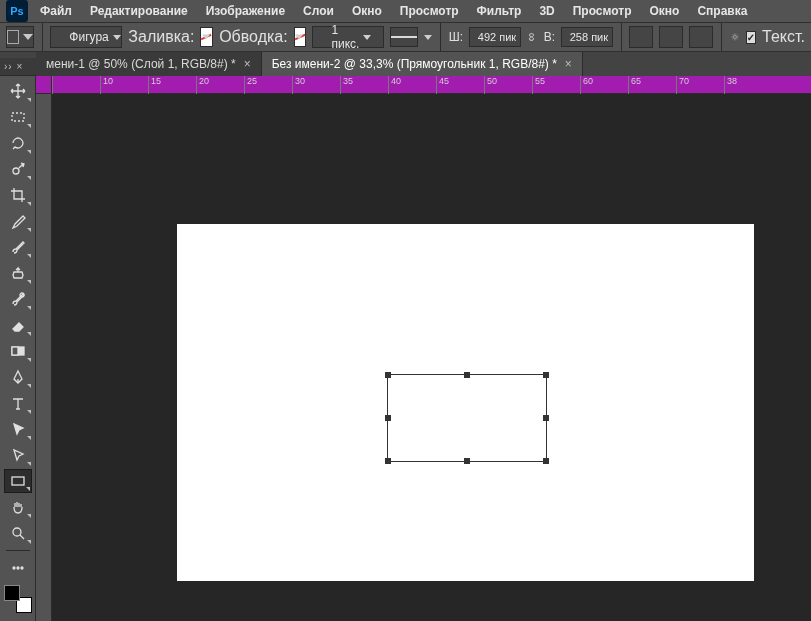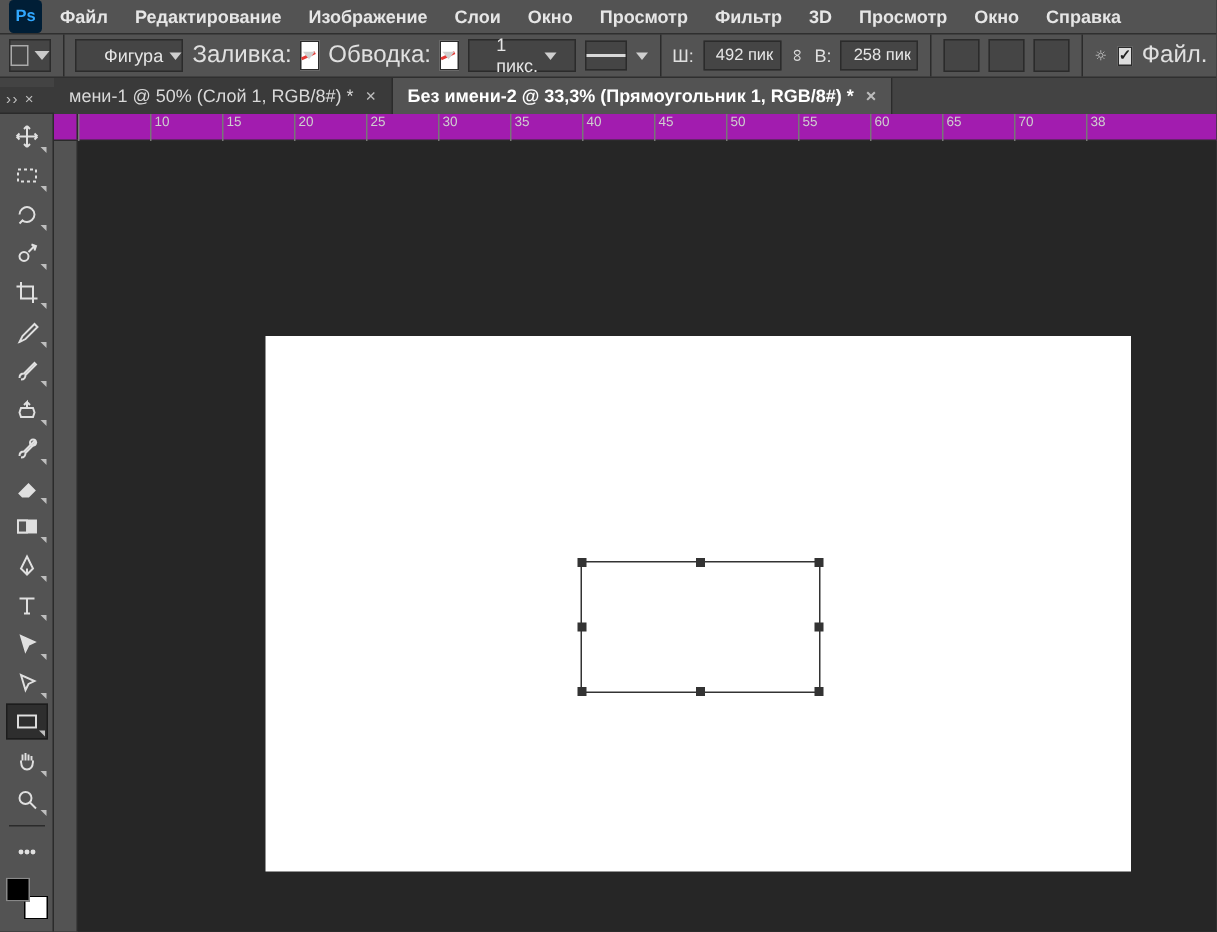--- a/index.html
+++ b/index.html
@@ -31,21 +31,21 @@
   .iconbtn{width:24px;height:22px;border:1px solid transparent;display:flex;align-items:center;justify-content:center;color:#d9d9d9;}
   .iconbtn.bordered{border-color:#2b2b2b;background:#454545;}
   .checkbox{width:13px;height:13px;background:#ddd;border:1px solid #2b2b2b;display:inline-flex;align-items:center;justify-content:center;color:#222;font-size:10px;font-weight:700;}
 
   
   .tabbar { display:flex; align-items:flex-end; height:24px; background:#434343; }
   .tab-well{display:flex;align-items:center;height:18px;width:36px;background:#3a3a3a;border-bottom:1px solid #2b2b2b;}
   .tab-well .dots{margin-left:4px;color:#bfbfbf;font-size:10px;letter-spacing:1px;}
   .tab { height:24px;display:flex;align-items:center;padding:12px 10px;gap:8px;font-size:12px;border-right:1px solid #2b2b2b;}
   .tab.inactive{background:#3a3a3a;color:#d9d9d9;}
-  .tab.active{background:#535353;color:#fff;font-weight:700;}
+  .tab.active{background:#535353;color:#fff;font-weight:400;}
   .tab .close{color:#bcbcbc;font-size:12px;}
 
   
   .workspace { flex:1; display:flex; background:#262626; }
 
   
   .toolbar { width:36px; background:#535353; border-right:1px solid #2b2b2b; display:flex; flex-direction:column; align-items:center; padding-top:2px; }
   .tool { width:28px;height:24px;margin:1px 0;display:flex;align-items:center;justify-content:center;color:#e6e6e6;position:relative; }
   .tool .tri-small{position:absolute;right:1px;bottom:1px;width:0;height:0;border-left:4px solid transparent;border-top:4px solid #bfbfbf;}
   .tool.active{background:#2e2e2e;border:1px solid #1c1c1c;}
@@ -149,21 +149,21 @@
         </svg>
     </div>
     <div class="divider-v"></div>
     <div class="iconbtn">
       <svg viewBox="0 0 16 16">
           <circle cx="8" cy="8" r="3" stroke="#d9d9d9" fill="none"></circle>
           <path d="M8 1v3M8 12v3M1 8h3M12 8h3M3 3l2 2M11 11l2 2M13 3l-2 2M5 11l-2 2" stroke="#d9d9d9"></path>
         </svg>
     </div>
     <span class="checkbox">✓</span>
-    <span class="label">Файл.</span>
+    <span class="label">Текст.</span>
   </div>
 
   <div class="tabbar">
     <div class="tab-well">
       <span class="dots">›› ×</span>
     </div>
     <div class="tab inactive">
       <span>мени-1 @ 50% (Слой 1, RGB/8#) *</span>
       <span class="close">×</span>
     </div>

